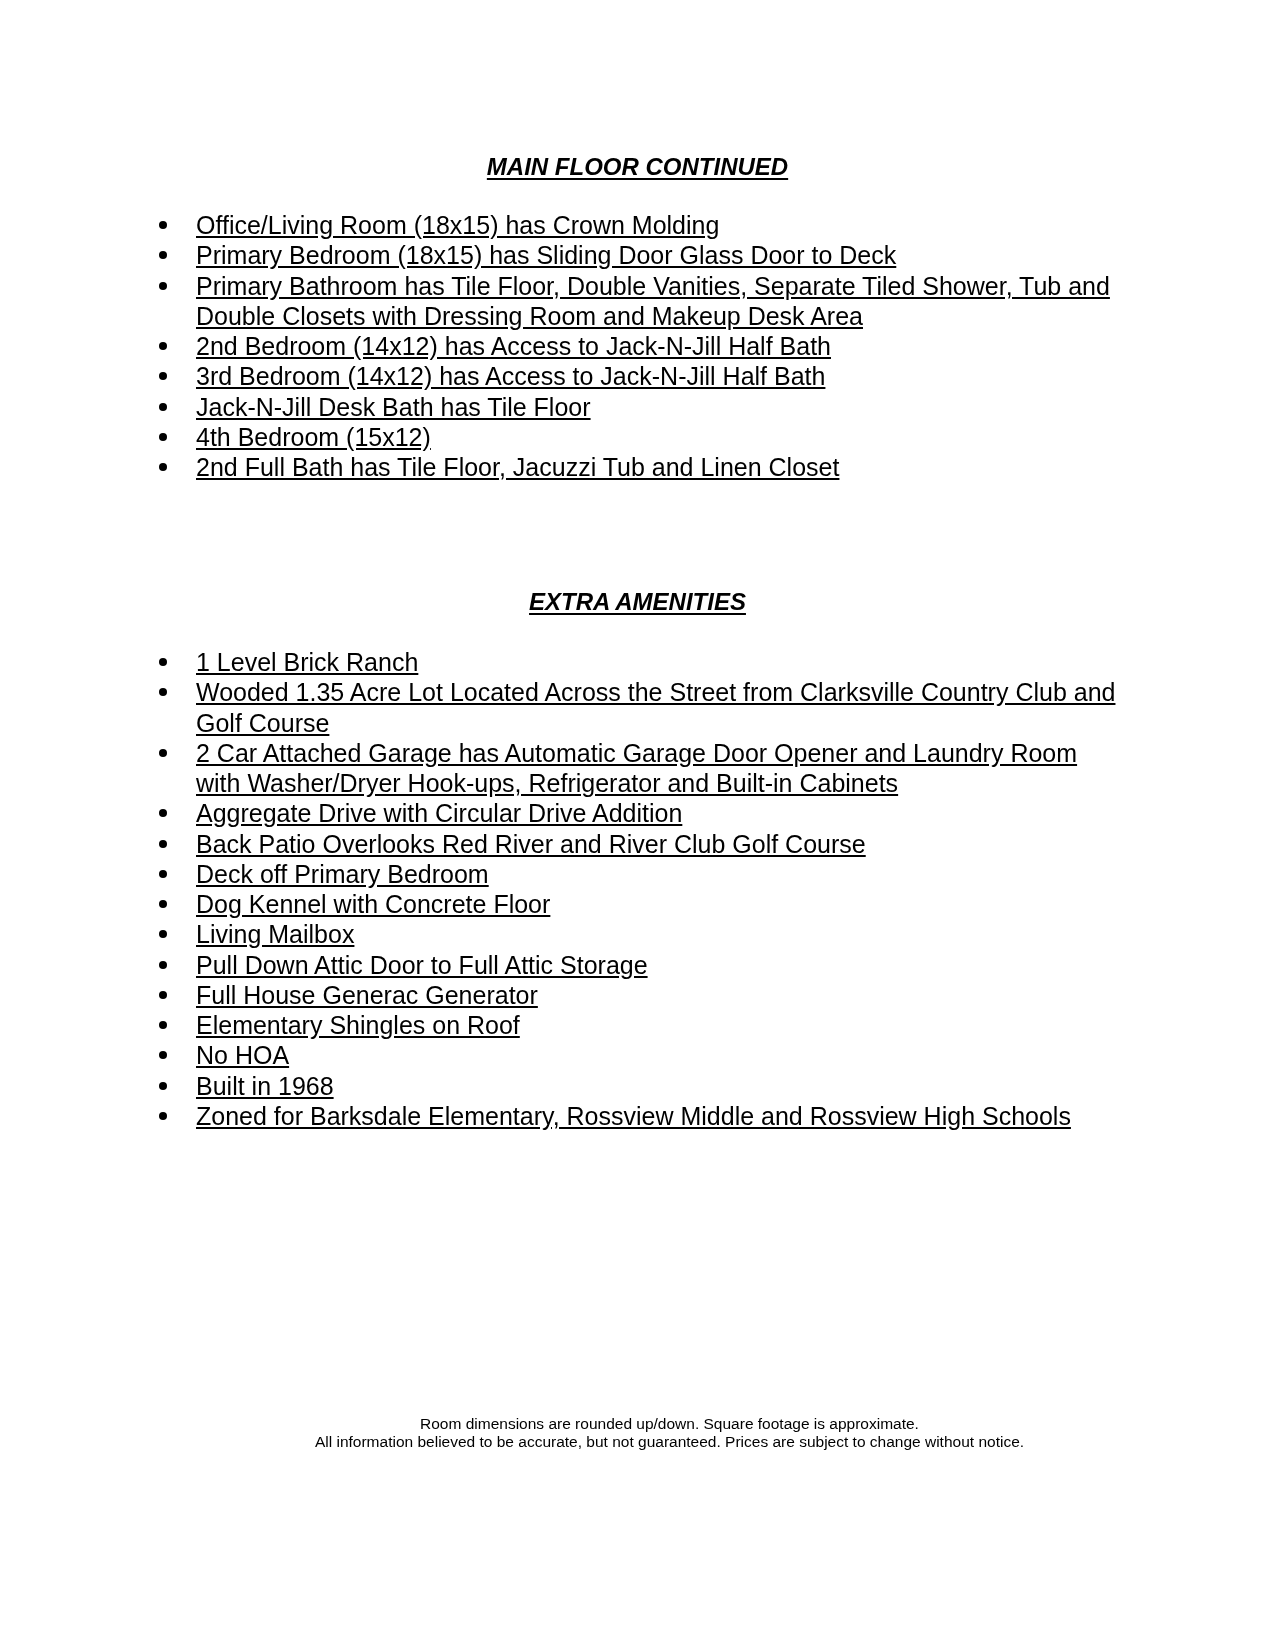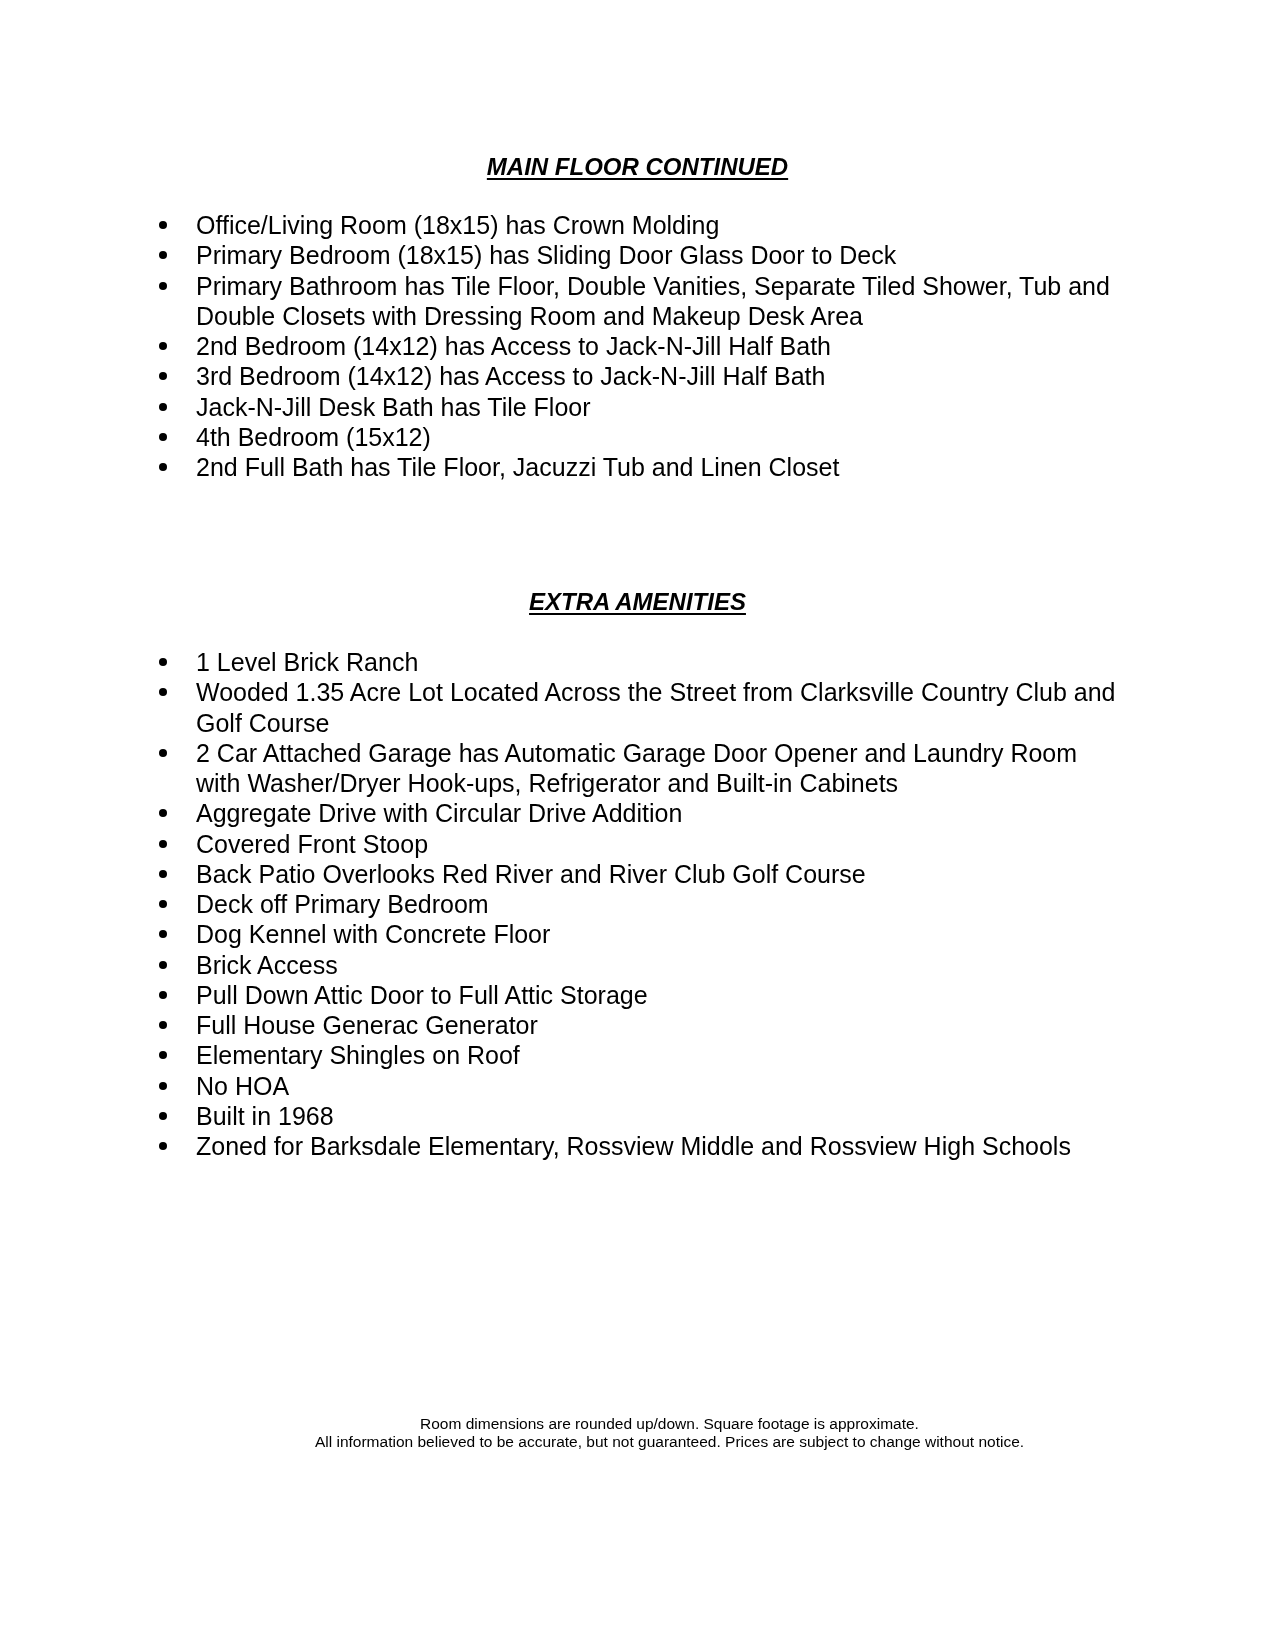--- a/index.html
+++ b/index.html
@@ -58,22 +58,22 @@
     }
     ul.bullets li .bullet {
       position: absolute;
       left: -37px;
       top: 11px;
       width: 8px;
       height: 8px;
       border-radius: 50%;
       background: #000000;
     }
-    .list-main { top: 210px; }
-    .list-extra { top: 647px; }
+    .list-main { top: 210px; text-decoration: underline; }
+    .list-extra { top: 647px; text-decoration: underline; }
 
     .footer {
       position: absolute;
       left: 0;
       top: 1415px;
       width: 1275px;
       text-align: center;
       font-size: 15.5px;
       line-height: 18px;
       margin-left: 32px;
@@ -102,25 +102,24 @@
 
   <h2 class="section-heading heading-extra">
     <span>EXTRA AMENITIES</span>
   </h2>
 
   <ul class="bullets list-extra">
     <li><span class="bullet"></span><span>1 Level Brick Ranch</span></li>
     <li><span class="bullet"></span><span>Wooded 1.35 Acre Lot Located Across the Street from Clarksville Country Club and Golf Course</span></li>
     <li><span class="bullet"></span><span>2 Car Attached Garage has Automatic Garage Door Opener and Laundry Room with Washer/Dryer Hook-ups, Refrigerator and Built-in Cabinets</span></li>
     <li><span class="bullet"></span><span>Aggregate Drive with Circular Drive Addition</span></li>
-    <li><span class="bullet"></span><span>Covered Front Stoop</span></li>
     <li><span class="bullet"></span><span>Back Patio Overlooks Red River and River Club Golf Course</span></li>
     <li><span class="bullet"></span><span>Deck off Primary Bedroom</span></li>
     <li><span class="bullet"></span><span>Dog Kennel with Concrete Floor</span></li>
-    <li><span class="bullet"></span><span>Brick Access</span></li>
+    <li><span class="bullet"></span><span>Living Mailbox</span></li>
     <li><span class="bullet"></span><span>Pull Down Attic Door to Full Attic Storage</span></li>
     <li><span class="bullet"></span><span>Full House Generac Generator</span></li>
     <li><span class="bullet"></span><span>Elementary Shingles on Roof</span></li>
     <li><span class="bullet"></span><span>No HOA</span></li>
     <li><span class="bullet"></span><span>Built in 1968</span></li>
     <li><span class="bullet"></span><span>Zoned for Barksdale Elementary, Rossview Middle and Rossview High Schools</span></li>
   </ul>
 
   <div class="footer">
     <div>Room dimensions are rounded up/down.  Square footage is approximate.</div>

